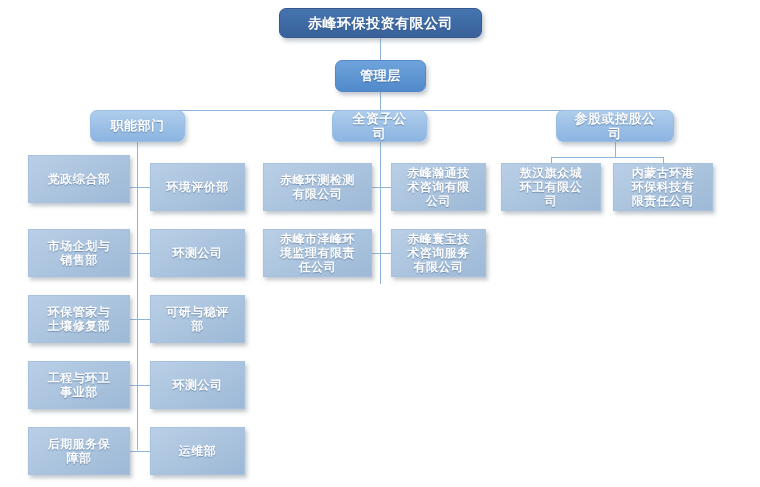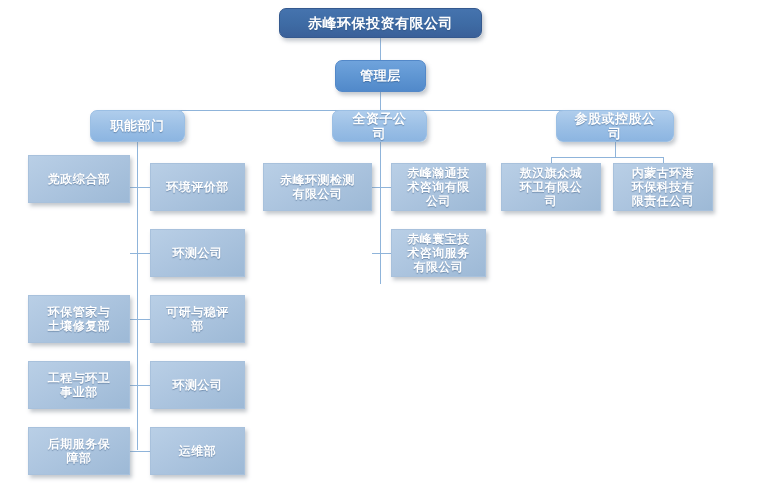--- a/index.html
+++ b/index.html
@@ -127,20 +127,23 @@
     <span class="txt">全资子公司</span>
   </div>
 
   <div class="node group" style="left:556px; top:110px; width:118px; height:32px;">
     <span class="txt">参股或控股公司</span>
   </div>
 
   <div class="node leaf" style="left:28px; top:155px; width:102px; height:48px;">
     <span class="txt">党政综合部</span>
   </div>
+  <div class="node leaf" style="left:28px; top:229px; width:102px; height:48px;">
+    <span class="txt">市场企划与销售部</span>
+  </div>
   <div class="node leaf" style="left:28px; top:295px; width:102px; height:48px;">
     <span class="txt">环保管家与土壤修复部</span>
   </div>
   <div class="node leaf" style="left:28px; top:361px; width:102px; height:48px;justify-content:flex-end;">
     <span class="txt">工程与环卫事业部</span>
   </div>
   <div class="node leaf" style="left:28px; top:427px; width:102px; height:48px;">
     <span class="txt">后期服务保障部</span>
   </div>
 
@@ -156,20 +159,23 @@
   <div class="node leaf" style="left:150px; top:361px; width:95px; height:48px;">
     <span class="txt">环测公司</span>
   </div>
   <div class="node leaf" style="left:150px; top:427px; width:95px; height:48px;">
     <span class="txt">运维部</span>
   </div>
 
   <div class="node leaf" style="left:263px; top:163px; width:109px; height:48px;">
     <span class="txt">赤峰环测检测有限公司</span>
   </div>
+  <div class="node leaf" style="left:263px; top:229px; width:109px; height:48px;">
+    <span class="txt">赤峰市泽峰环境监理有限责任公司</span>
+  </div>
 
   <div class="node leaf" style="left:391px; top:163px; width:95px; height:48px;">
     <span class="txt">赤峰瀚通技术咨询有限公司</span>
   </div>
   <div class="node leaf" style="left:391px; top:229px; width:95px; height:48px;">
     <span class="txt">赤峰寰宝技术咨询服务有限公司</span>
   </div>
 
   <div class="node leaf" style="left:501px; top:163px; width:100px; height:48px;text-align:center;">
     <span class="txt">敖汉旗众城环卫有限公司</span>

